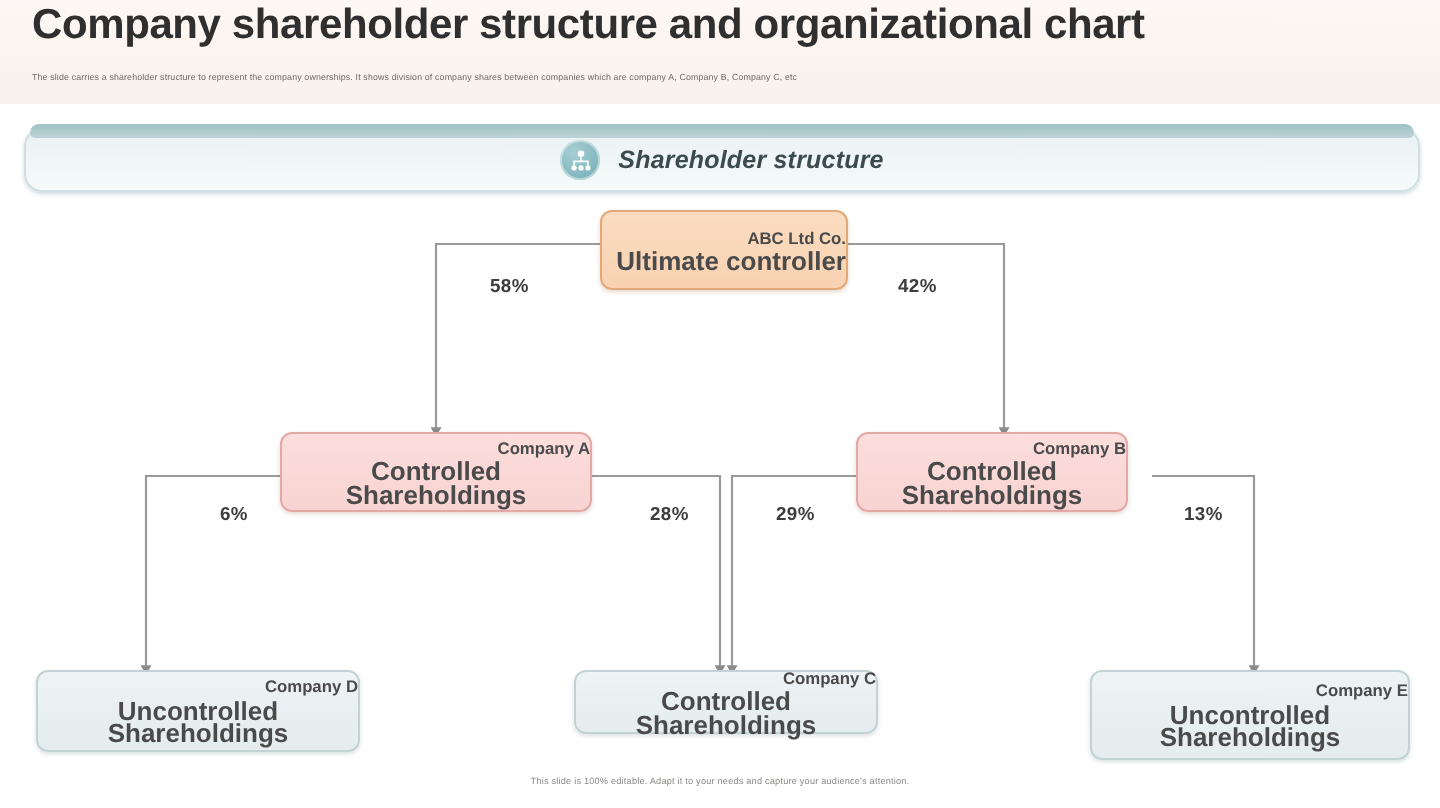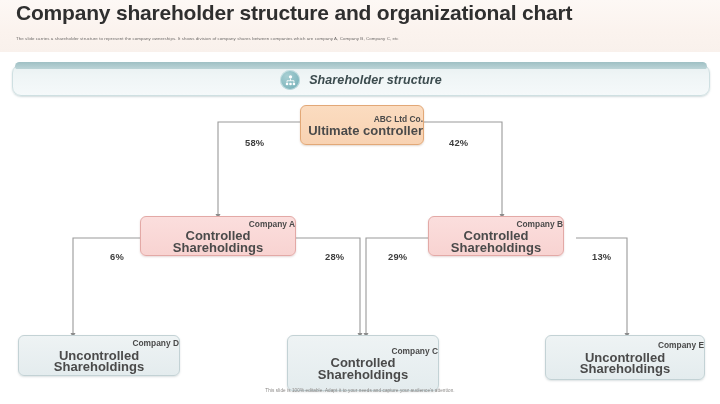--- a/index.html
+++ b/index.html
@@ -81,21 +81,21 @@
   }
   .node-a{left:140px;top:216px;width:156px;height:40px;}
   .node-b{left:428px;top:216px;width:136px;height:40px;}
 
   .node-grey{
     background:linear-gradient(180deg,#eef3f4 0%,#e4ecee 100%);
     border:1px solid #c3d2d5;
     box-shadow:0 1px 2px rgba(110,130,135,.25);
   }
   .node-d{left:18px;top:335px;width:162px;height:41px;}
-  .node-c{left:287px;top:335px;width:152px;height:56px;}
+  .node-c{left:287px;top:335px;width:152px;height:32px;}
   .node-e{left:545px;top:335px;width:160px;height:45px;}
 
   
   .pct{
     position:absolute;font-size:9.4px;font-weight:700;color:#3d3d3d;
     letter-spacing:.2px;white-space:nowrap;margin-top:30px;
   }
   .pct-58{left:245px;top:107px;}
   .pct-42{left:449px;top:107px;}
   .pct-30{left:110px;top:221px;}

